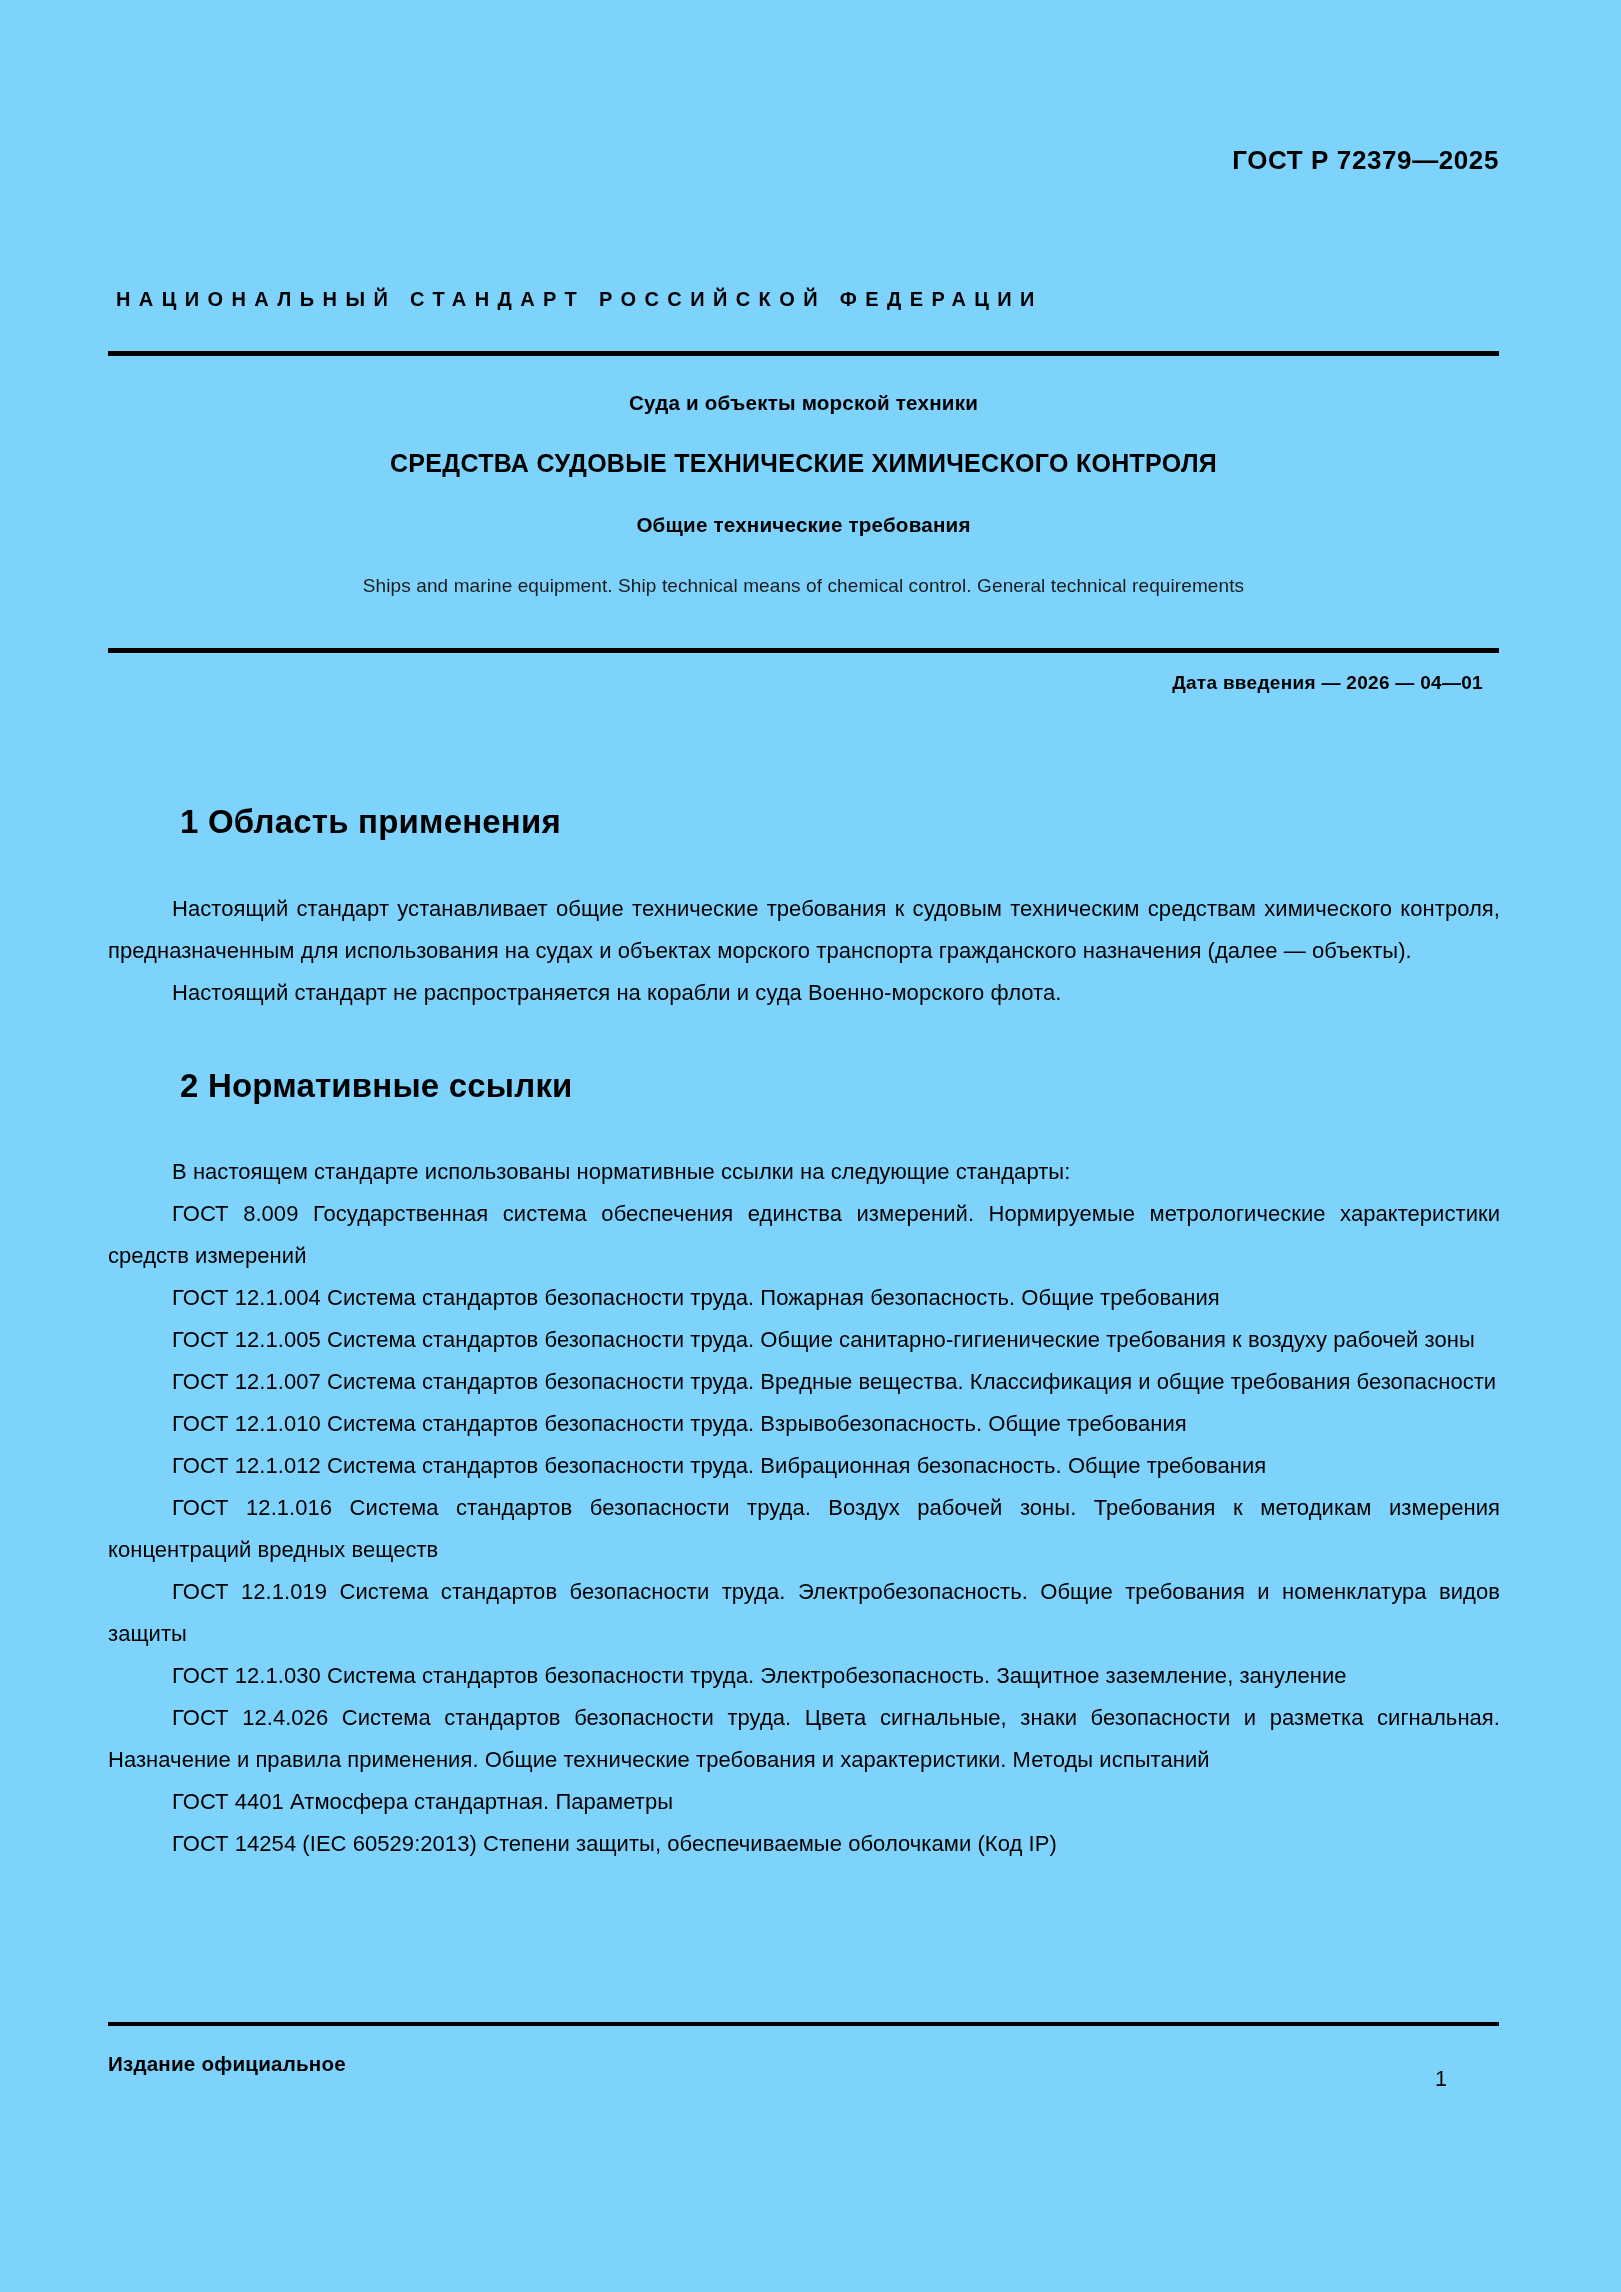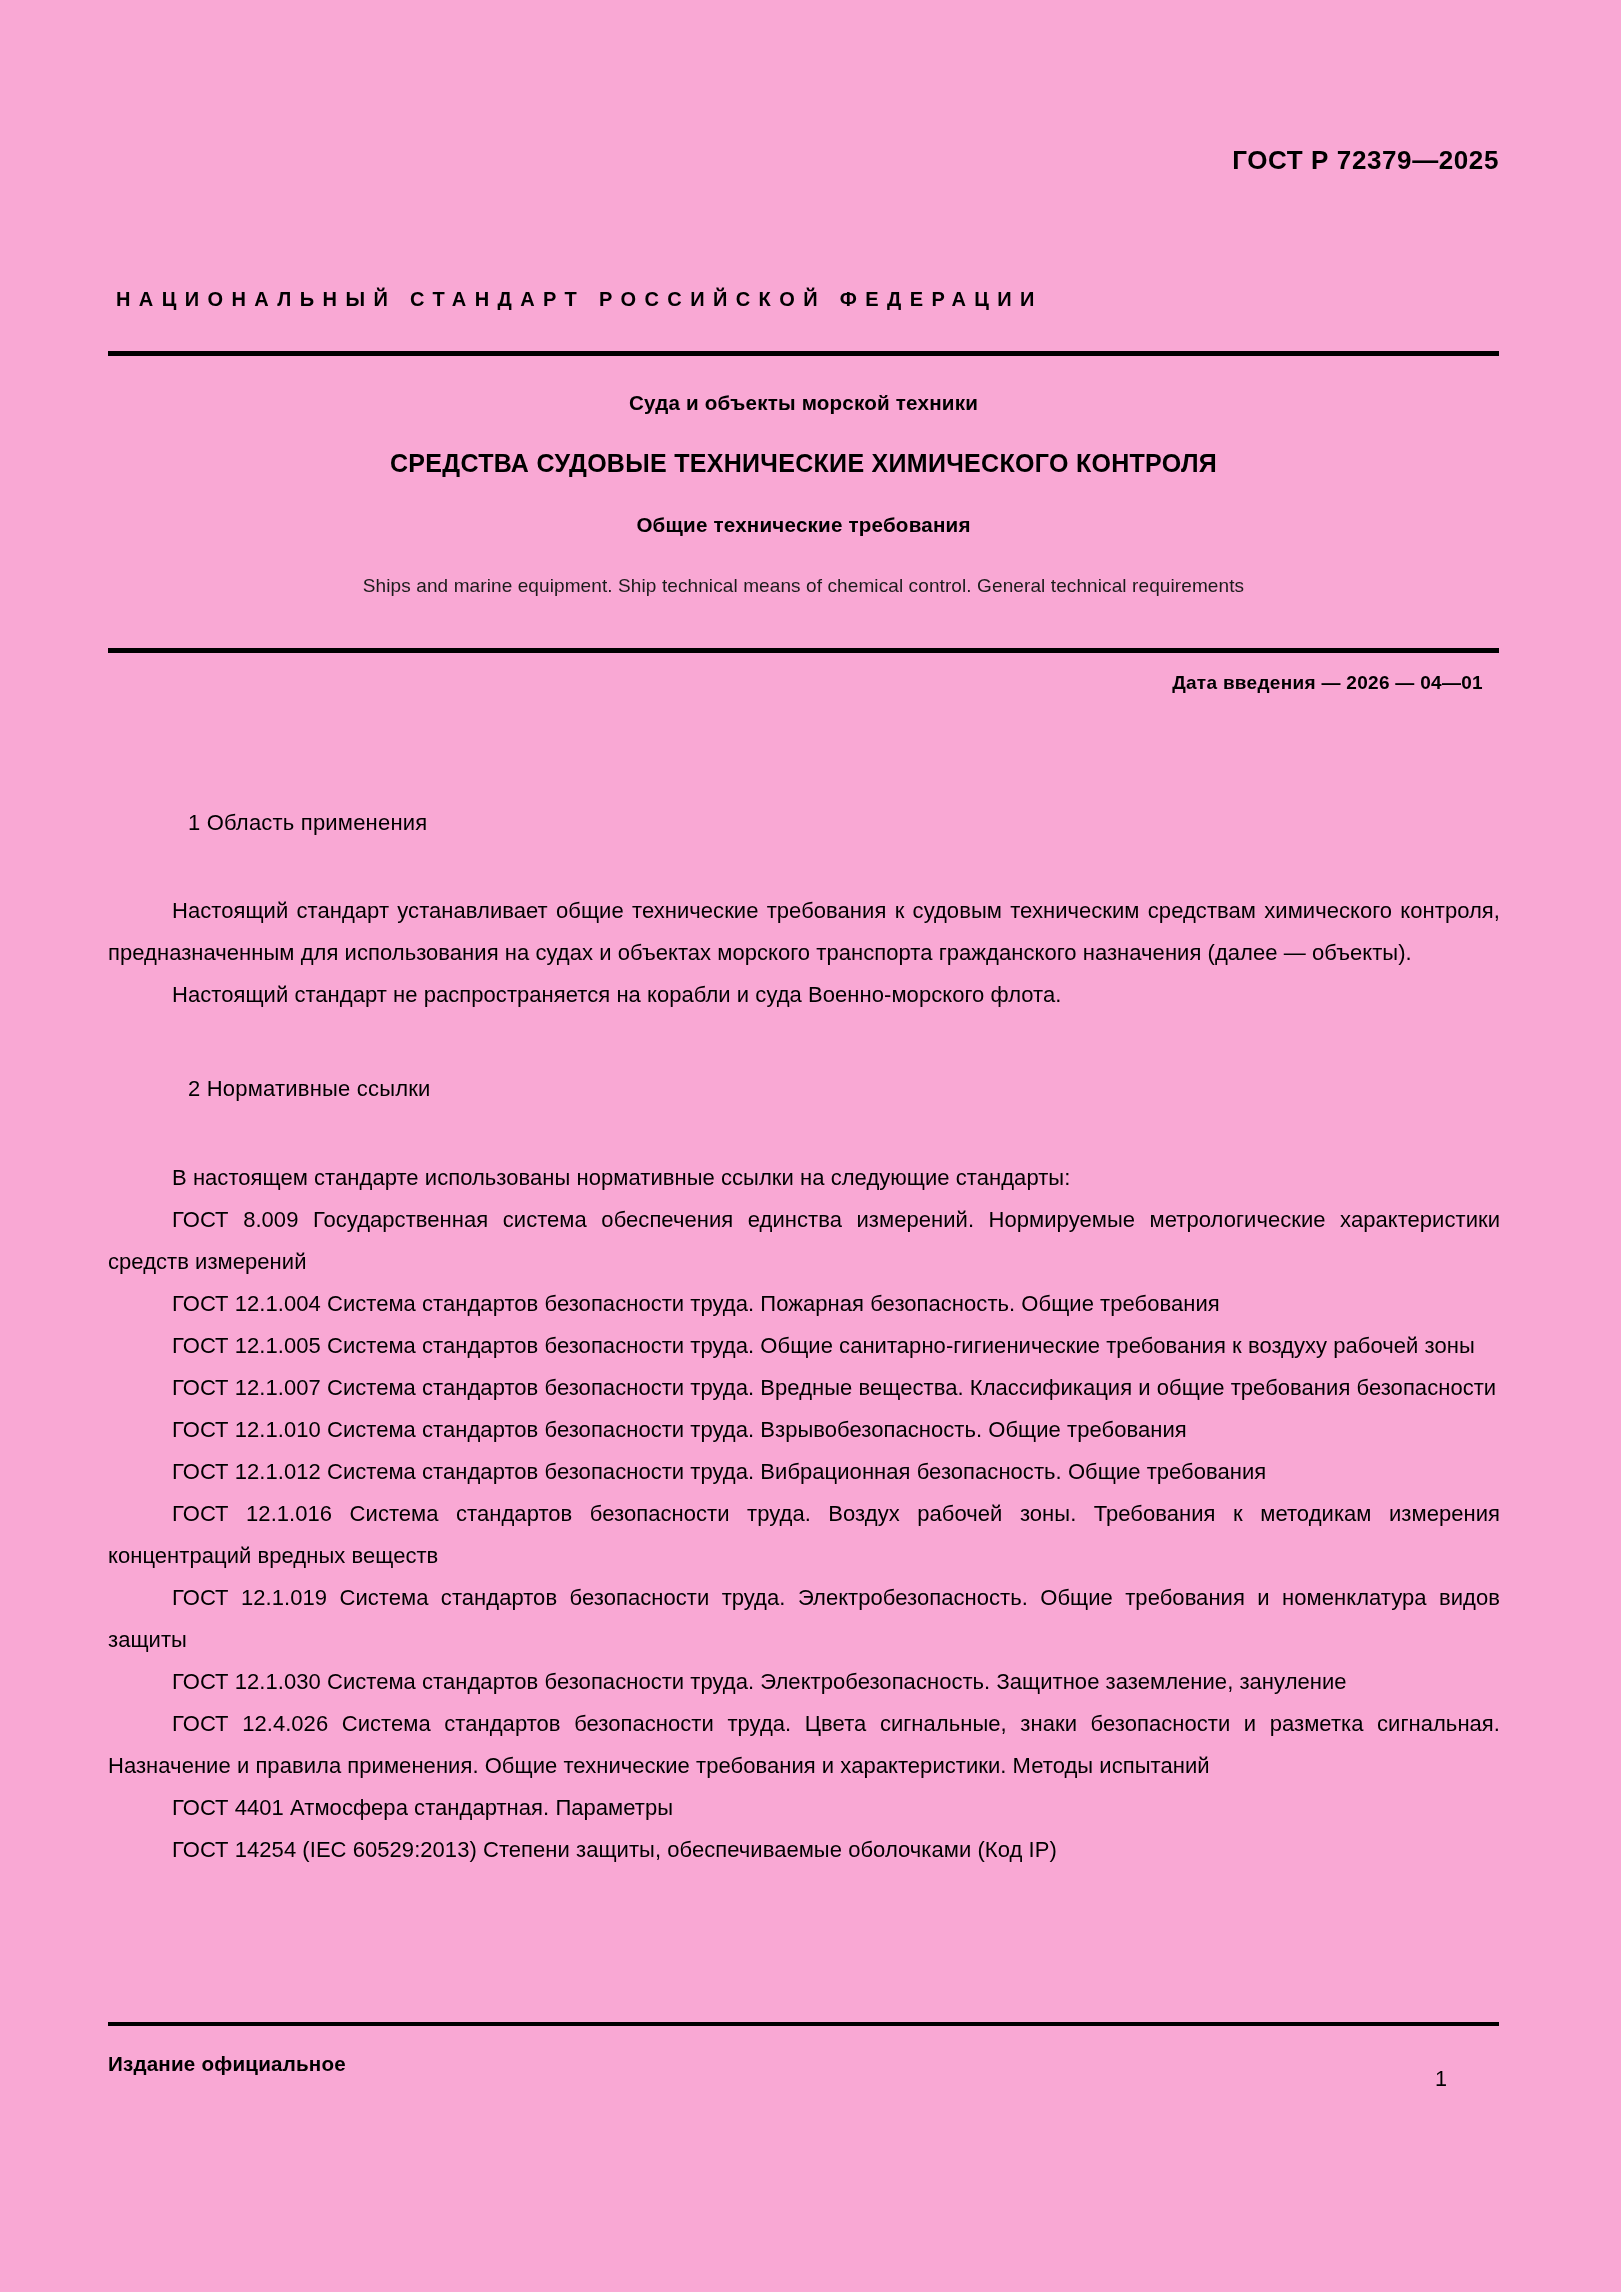--- a/index.html
+++ b/index.html
@@ -11,21 +11,21 @@
   body {
     font-family: "Liberation Sans", sans-serif;
     color: #000000;
     -webkit-font-smoothing: antialiased;
   }
   .page {
     position: relative;
     width: 1621px;
     height: 2293px;
     margin: 0 auto;
-    background: #f9a8d4;
+    background: #7dd3fc;
     box-sizing: border-box;
     overflow: hidden;
   }
 
   
   .running-head {
     position: absolute;
     top: 145px;
     right: 122px;
     font-size: 26px;
@@ -110,23 +110,23 @@
   }
 
   
   .body {
     position: absolute;
     left: 108px;
     width: 1392px;
     top: 794px;
   }
   h2.section-heading {
-    font-size: 22px;
-    font-weight: normal;
-    margin: 16px;
+    font-size: 33px;
+    font-weight: bold;
+    margin: 8px;
     padding: 0 0 0 64px;
     letter-spacing: 0.2px;
     line-height: 1.2;
   }
   .section-1 .section-heading { padding-bottom: 0; }
   .section-gap-1 { height: 38px; }
   .section-gap-2 { height: 44px; }
 
   p.para {
     font-size: 22px;

